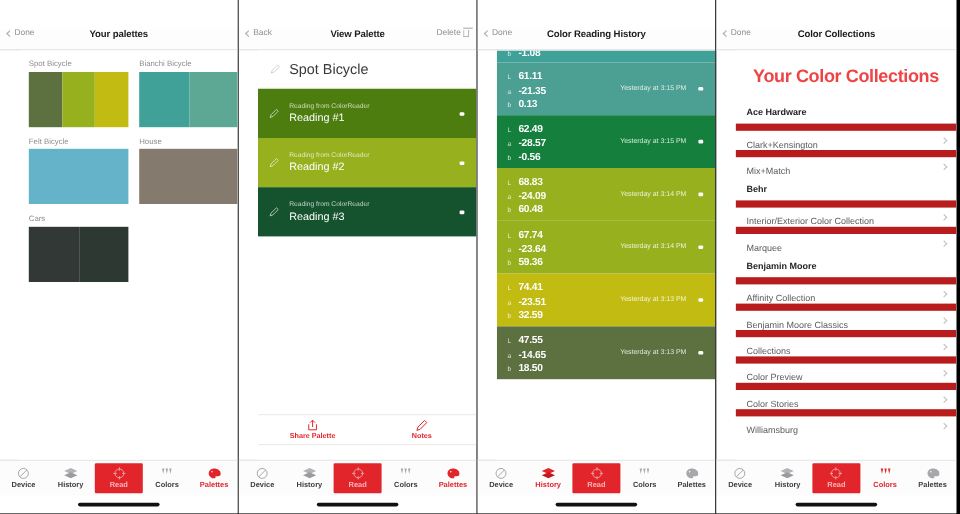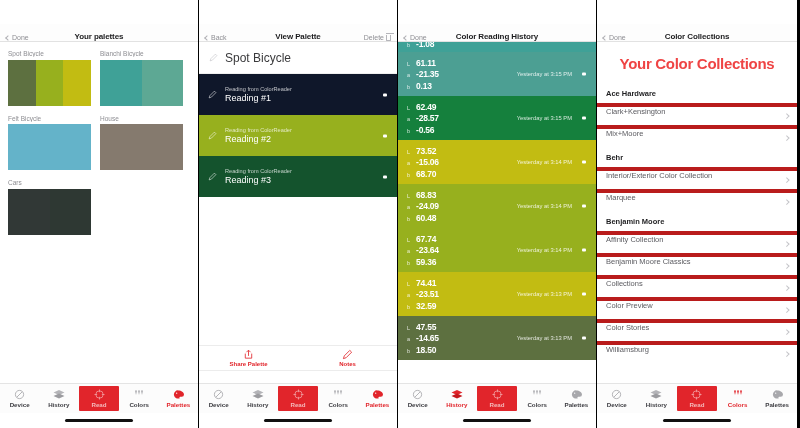--- a/index.html
+++ b/index.html
@@ -24,21 +24,21 @@
     border-right: 1px solid #000;
   }
   .phone:last-child { border-right: none; width: 200px; }
 
   
   .statusbar { height: 24px; background: #fff; flex: 0 0 auto; }
   .navbar {
     height: 18px; flex: 0 0 auto;
     background: #fdfdfd;
     border-bottom: 1px solid #e2e2e2;
-    display: flex; align-items: flex-end;
+    display: flex; align-items: flex-start;
     position: relative;
     padding: 0 6px;
   }
   .nav-left, .nav-right {
     display: flex; align-items: center; gap: 2px;
     font-size: 7px; color: #8e8e93;
     z-index: 2;
   }
   .nav-right { margin-left: auto; }
   .nav-title {
@@ -55,21 +55,21 @@
     display:inline-block; width:5px; height:6px;
     border:1px solid #b5b5ba; border-top:none;
     border-radius:0 0 1px 1px; position:relative;
   }
   .trash-ico::before{
     content:''; position:absolute; top:-2px; left:-1.5px;
     width:8px; height:1px; background:#b5b5ba;
   }
 
   
-  .content { flex: 1 1 auto; overflow: hidden; position: relative; background:#fff; }
+  .content { flex: 1 1 auto; overflow: hidden; position: relative; background:#fff;margin-left:16px; }
 
   
   .tabbar {
     flex: 0 0 auto; height: 30px;
     background: #fcfcfc;
     border-top: 1px solid #e4e4e4;
     display: flex; align-items: stretch;
   }
   .tab {
     flex: 1 1 0; display: flex; flex-direction: column;
@@ -123,21 +123,21 @@
   }
   .vp-action {
     flex: 1 1 0; display: flex; flex-direction: column; align-items: center;
     justify-content: center; gap: 1px; color: #e1252b; font-size: 6px; font-weight: bold;
   }
   .vp-spacer { flex: 1 1 auto; background: #fff; }
 
   
   .hist-clip { height: 100%; overflow: hidden; }
   .hist-row {
-    display: flex; align-items: center; position: relative;
+    display: flex; align-items: flex-end; position: relative;
     padding: 5px 9px; height: 44px;
   }
   .labvals { display: flex; flex-direction: column; justify-content: center; gap: 1.5px; }
   .labline { display: flex; align-items: baseline; gap: 4px; }
   .lab-k { font-size: 5.5px; color: rgba(255,255,255,0.8); width: 5px; }
   .lab-v { font-size: 8.5px; color: #fff; font-weight: bold; letter-spacing: -0.2px; }
   .hist-time {
     position: absolute; right: 24px; top: 50%; transform: translateY(-50%);
     font-size: 5.8px; color: rgba(255,255,255,0.82);
   }
@@ -149,22 +149,22 @@
   
   .cc-head {
     font-size: 15px; font-weight: bold; color: #ef4444;
     text-align: center; padding: 13px 0 11px 0; letter-spacing: -0.3px;
   }
   .cc-group {
     font-size: 7.5px; font-weight: bold; color: #1f1f21;
     padding: 6px 9px 5px 9px;
   }
   .cc-item {
-    height: 22px; display: flex; align-items: flex-start;
-    padding: 0 9px; border-top: 4px solid #b91c1c;
+    height: 22px; display: flex; align-items: flex-end;
+    padding: 0 9px; border-top: 6px solid #b91c1c;
     font-size: 7.5px; color: #5b5b60; position: relative;
   }
   .cc-chev {
     position: absolute; right: 9px; top: 50%;
     width: 3.5px; height: 3.5px; margin-top: -2.5px;
     border-right: 1px solid #c4c4c8; border-top: 1px solid #c4c4c8;
     transform: rotate(45deg);
   }
 </style>
 </head>
@@ -301,21 +301,21 @@
     </div>
 
     <div class="content">
       <div class="vp-title-row">
         <svg class="pencil" viewBox="0 0 24 24">
             <path d="M3 21 L5 15 L17 3 L21 7 L9 19 Z" fill="none" stroke="#b9b9bd" stroke-width="1.4"></path>
           </svg>
         <span class="vp-title">Spot Bicycle</span>
       </div>
 
-      <div class="vp-row" style="background:#0f172a">
+      <div class="vp-row" style="background:#4d7c0f">
         <svg class="pencil" viewBox="0 0 24 24">
             <path d="M3 21 L5 15 L17 3 L21 7 L9 19 Z" fill="none" stroke="#ffffff" stroke-width="1.4"></path>
           </svg>
         <div class="texts">
           <span class="vp-sub">Reading from ColorReader</span>
           <span class="vp-name">Reading #1</span>
         </div>
         <span class="vp-dot"></span>
       </div>
 
@@ -468,38 +468,20 @@
               </div>
             <div class="labline">
                 <span class="lab-k">b</span>
                 <span class="lab-v">-0.56</span>
               </div>
           </div>
           <span class="hist-time">Yesterday at 3:15 PM</span>
           <span class="hist-dot"></span>
         </div>
 
-        <div class="hist-row" style="background:#c2bc12">
-          <div class="labvals">
-            <div class="labline">
-                <span class="lab-k">L</span>
-                <span class="lab-v">73.52</span>
-              </div>
-            <div class="labline">
-                <span class="lab-k">a</span>
-                <span class="lab-v">-15.06</span>
-              </div>
-            <div class="labline">
-                <span class="lab-k">b</span>
-                <span class="lab-v">68.70</span>
-              </div>
-          </div>
-          <span class="hist-time">Yesterday at 3:14 PM</span>
-          <span class="hist-dot"></span>
-        </div>
 
         <div class="hist-row" style="background:#97b01e">
           <div class="labvals">
             <div class="labline">
                 <span class="lab-k">L</span>
                 <span class="lab-v">68.83</span>
               </div>
             <div class="labline">
                 <span class="lab-k">a</span>
                 <span class="lab-v">-24.09</span>
@@ -639,21 +621,21 @@
 
     <div class="content">
       <div class="cc-head">Your Color Collections</div>
 
       <div class="cc-group">Ace Hardware</div>
       <div class="cc-item">
           <span>Clark+Kensington</span>
           <span class="cc-chev"></span>
         </div>
       <div class="cc-item">
-          <span>Mix+Moore</span>
+          <span>Mix+Match</span>
           <span class="cc-chev"></span>
         </div>
 
       <div class="cc-group">Behr</div>
       <div class="cc-item">
           <span>Interior/Exterior Color Collection</span>
           <span class="cc-chev"></span>
         </div>
       <div class="cc-item">
           <span>Marquee</span>

